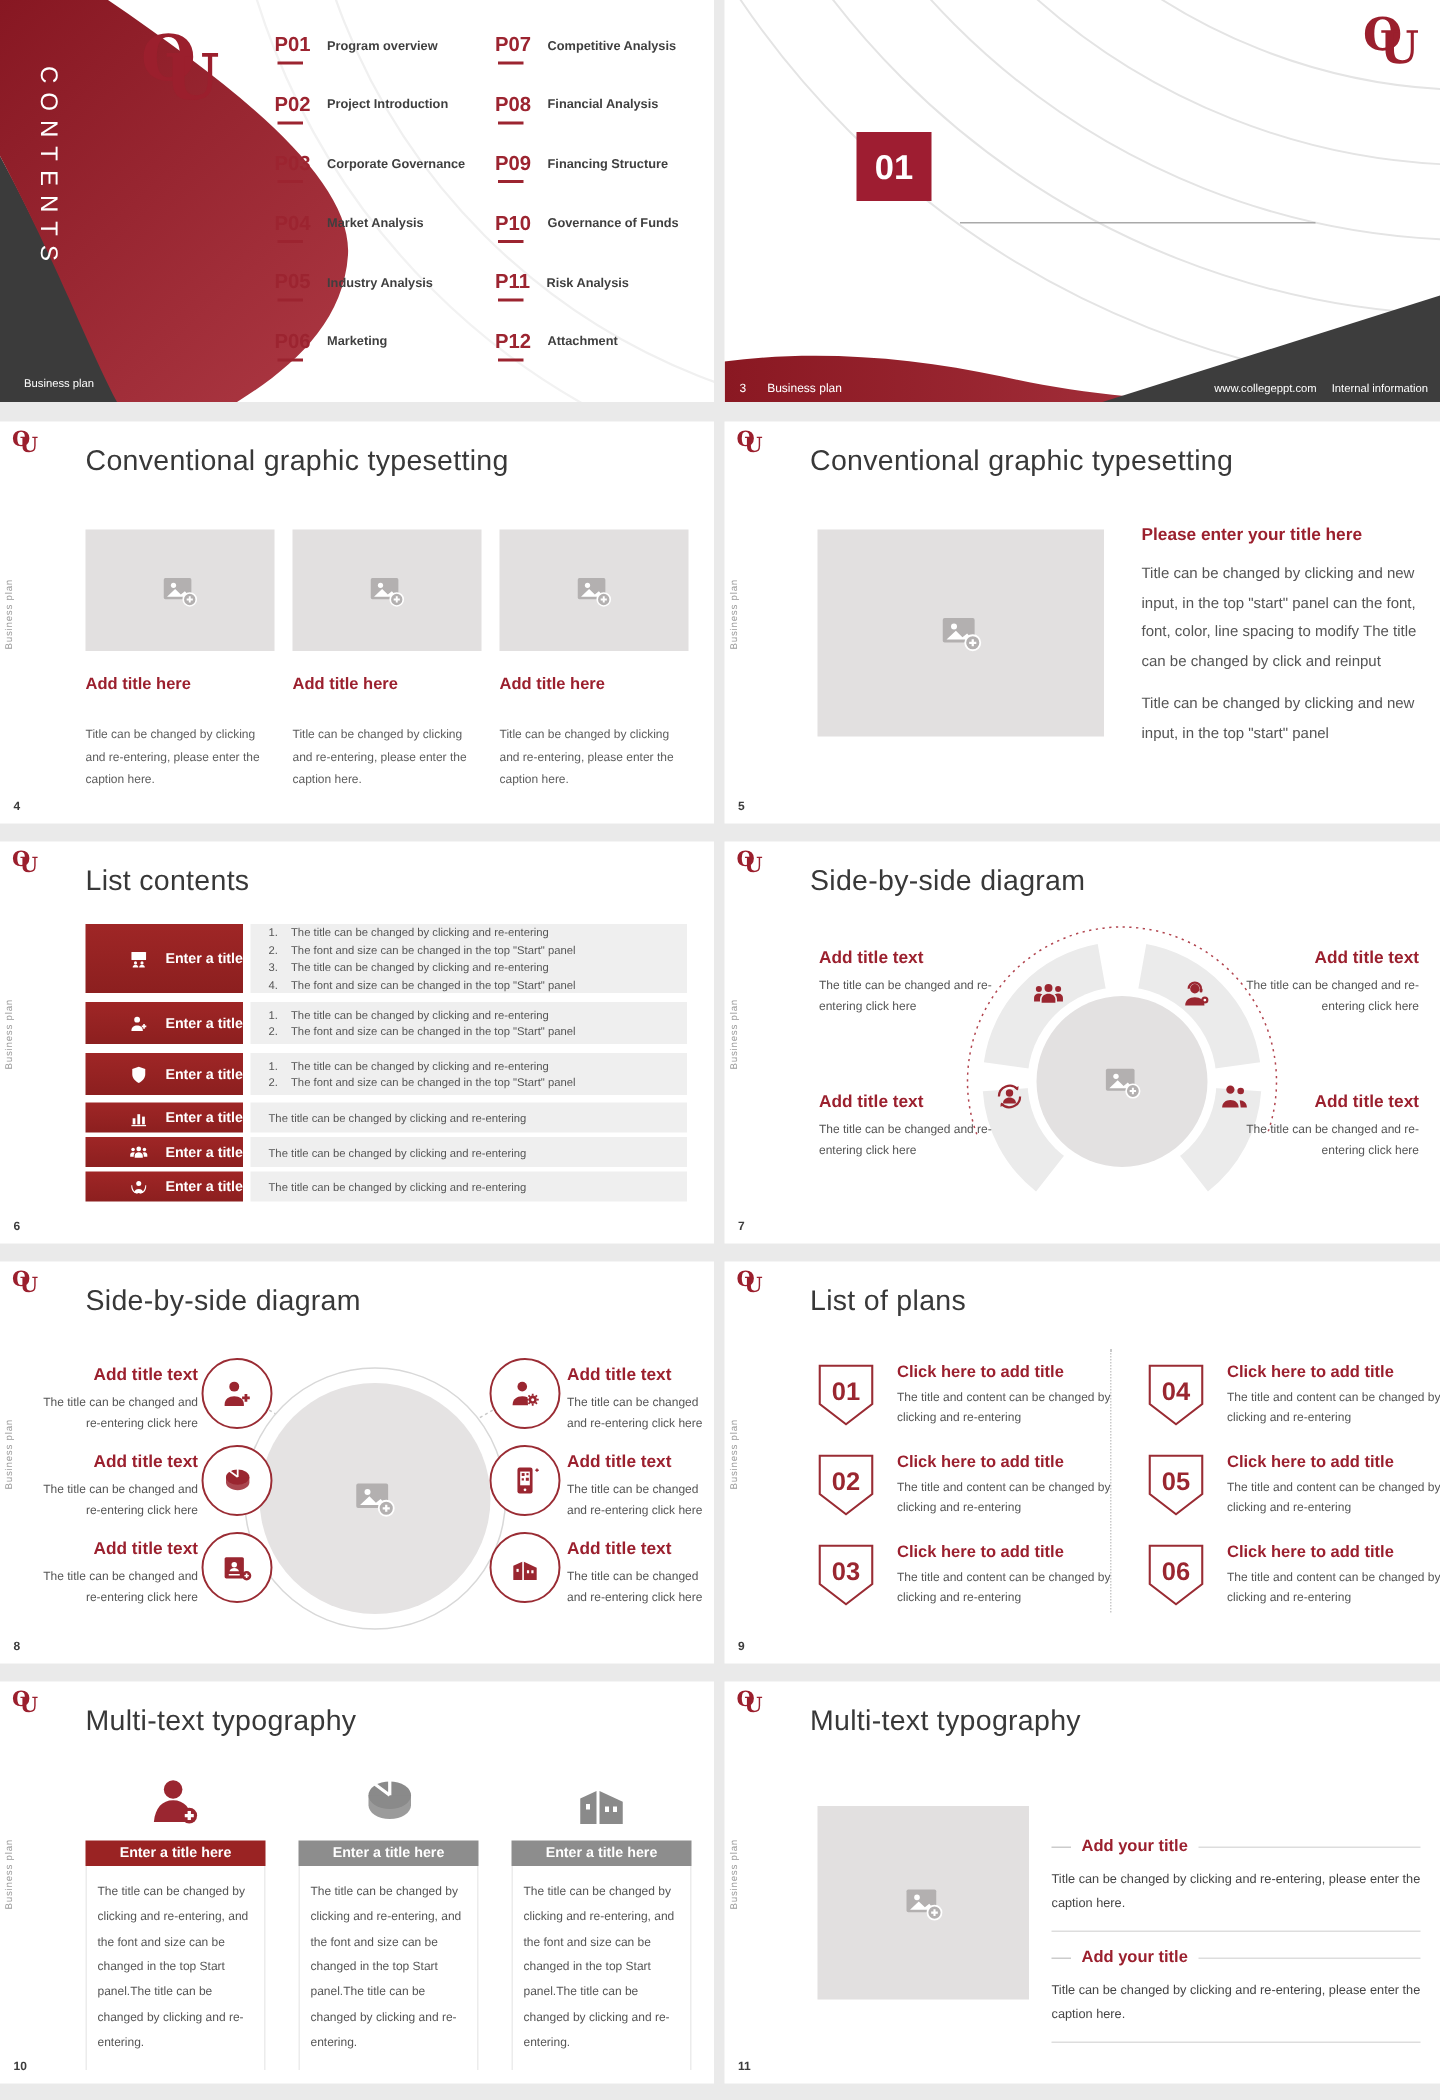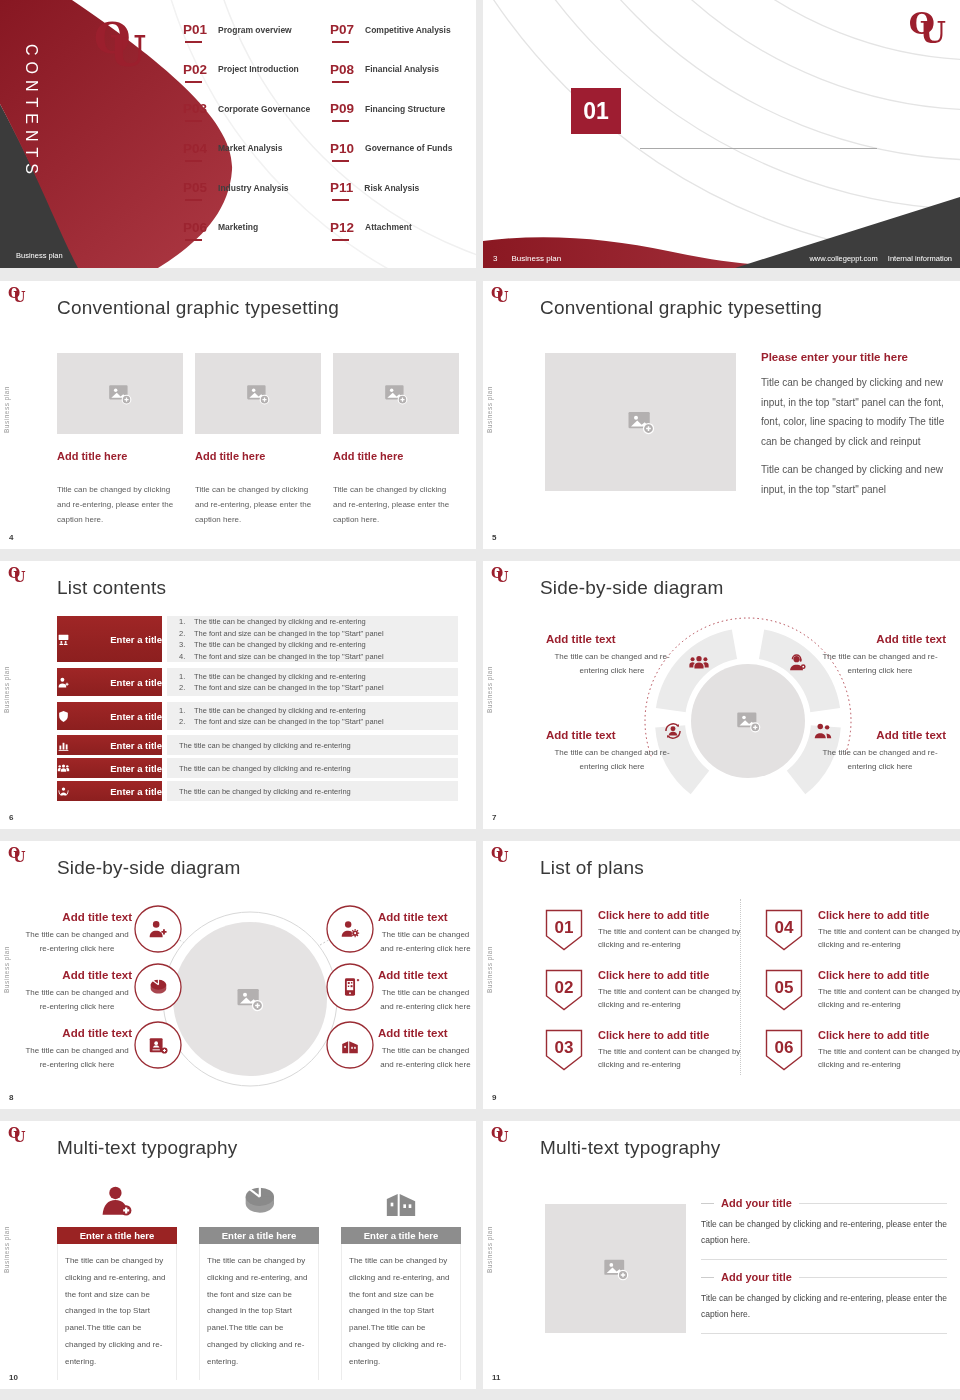--- a/index.html
+++ b/index.html
@@ -49,49 +49,49 @@
   .g3-card h3 { font-size:11px; font-weight:bold; color:#9b202e; margin-bottom:21px; }
   .g3-card p { font-size:8px; color:#5d5d5d; line-height:1.85; }
 
   
   .g1-head { font-size:11.5px; font-weight:bold; color:#9b202e; margin-bottom:10px; }
   .g1-p { font-size:10px; color:#555; line-height:1.95; margin-bottom:9px; }
 
   
   .lc-wrap { position:absolute; left:57px; top:55px; width:401px; }
   .lc-row { display:flex; }
-  .lc-btn { width:105px; background:linear-gradient(#9f2626,#8c1f1f); color:#fff; display:flex; align-items:center; justify-content:space-between; gap:11px; font-size:9.5px; font-weight:bold; flex:none; }
+  .lc-btn { width:105px; background:linear-gradient(#9f2626,#8c1f1f); color:#fff; display:flex; align-items:center; justify-content:flex-end; gap:11px; font-size:9.5px; font-weight:bold; flex:none; }
   .lc-ic { width:13px; height:13px; fill:#fff; color:#fff; flex:none; }
   .lc-panel { flex:1; margin-left:5px; background:#efefef; display:flex; flex-direction:column; justify-content:center; padding-left:12px; gap:2.5px; }
   .lc-line { display:flex; font-size:7.5px; color:#555; }
   .lc-n { width:15px; flex:none; }
 
   
   .d-block { position:absolute; width:132px; }
   .d-block h4 { font-size:11.5px; font-weight:bold; color:#9b202e; margin-bottom:5px; }
-  .d-block p { font-size:8px; color:#555; line-height:1.8;text-align:center; }
+  .d-block p { font-size:8px; color:#555; line-height:1.8; }
   .ta-r { text-align:right; }
 
   
   .plan { position:absolute; display:flex; gap:15px; width:205px; }
   .plan-badge { flex:none; }
   .plan h4 { font-size:11px; font-weight:bold; color:#9b202e; margin-bottom:4px; }
   .plan p { font-size:8px; color:#555; line-height:1.65; }
   .plan-divider { position:absolute; left:257px; top:58px; height:176px; border-left:1px dotted #c9c9c9; }
 
   
   .mt-col { position:absolute; top:58px; width:120px; }
   .mt-icon { height:48px; display:flex; align-items:flex-end; justify-content:center; padding-bottom:6px; }
   .mt-bar { height:17px; line-height:17px; text-align:center; color:#fff; font-size:9.5px; font-weight:bold; }
   .mt-bar.red { background:#9a2323; }
   .mt-bar.gray { background:#8d8d8d; }
   .mt-body { padding:9px 7px; font-size:8px; color:#555; line-height:2.1; border-left:1px solid #ececec; border-right:1px solid #ececec; }
 
   
-  .m2-sec { position:absolute; left:218px; width:246px; border-bottom:1px solid #ddd; padding-bottom:11px; }
+  .m2-sec { position:absolute; left:218px; width:246px; border-bottom:1px solid #ddd; padding-bottom:11px;margin-top:28px; }
   .m2-head { display:flex; align-items:center; gap:7px; }
   .m2-dash { width:13px; height:1px; background:#ccc; flex:none; }
   .m2-tail { flex:1; height:1px; background:#ddd; }
   .m2-head h4 { font-size:11px; font-weight:bold; color:#9b202e; white-space:nowrap; }
   .m2-sec p { font-size:8.5px; color:#444; line-height:1.9; margin-top:7px; }
 </style>
 </head>
 <body>
 
 <svg width="0" height="0" style="position:absolute" aria-hidden="true">

